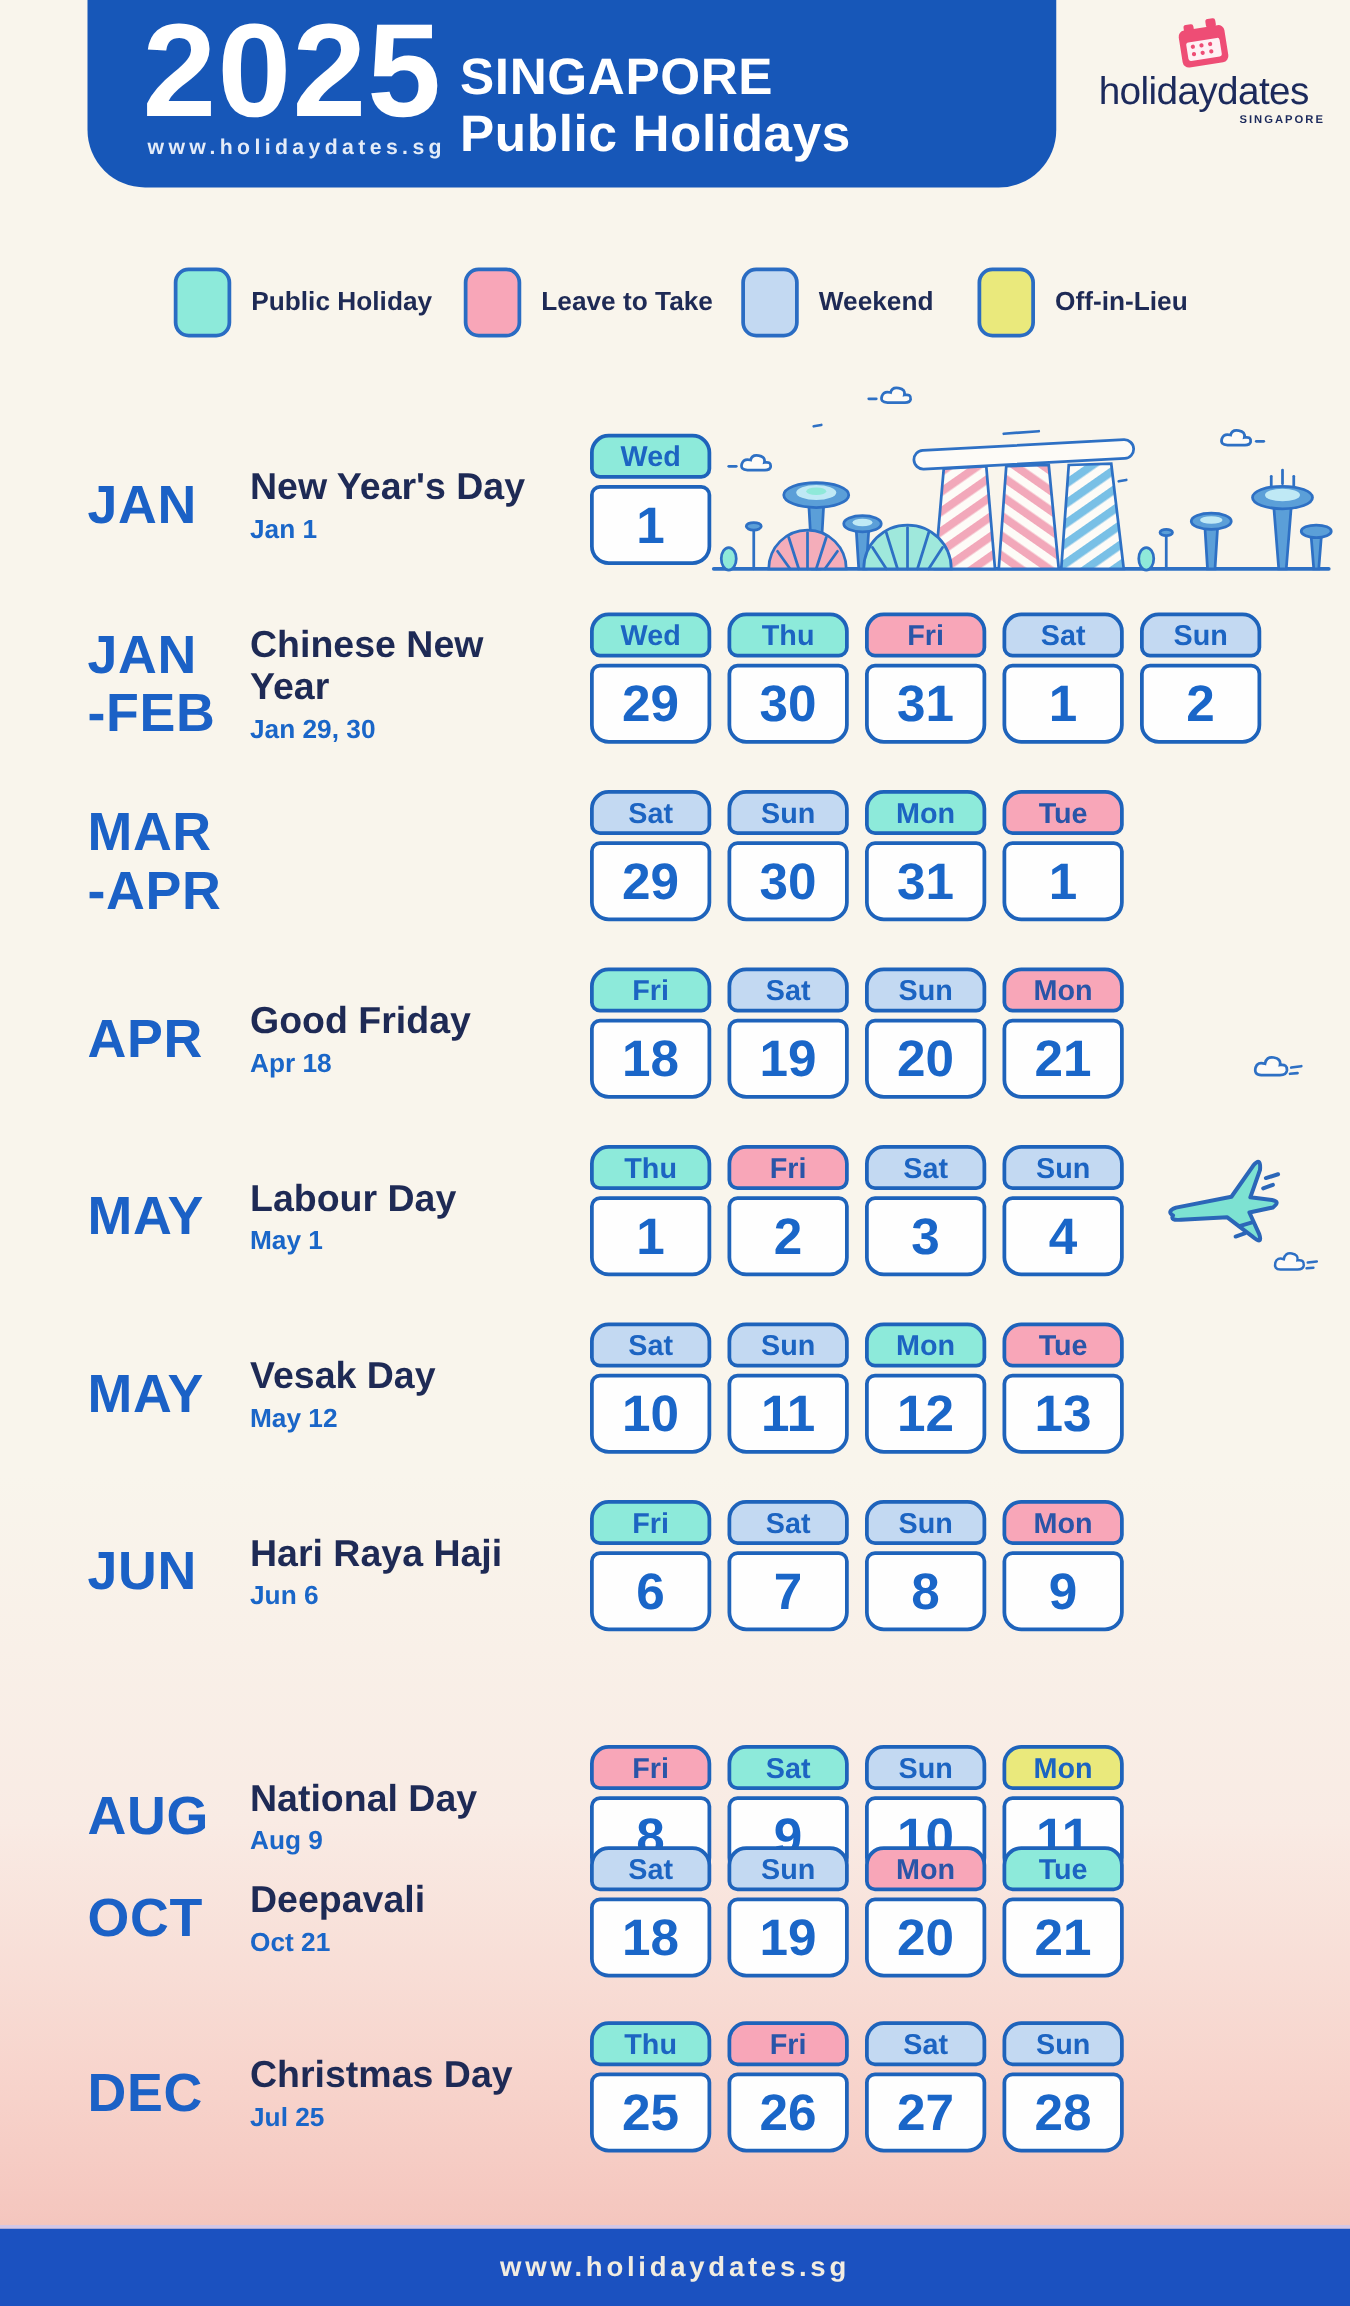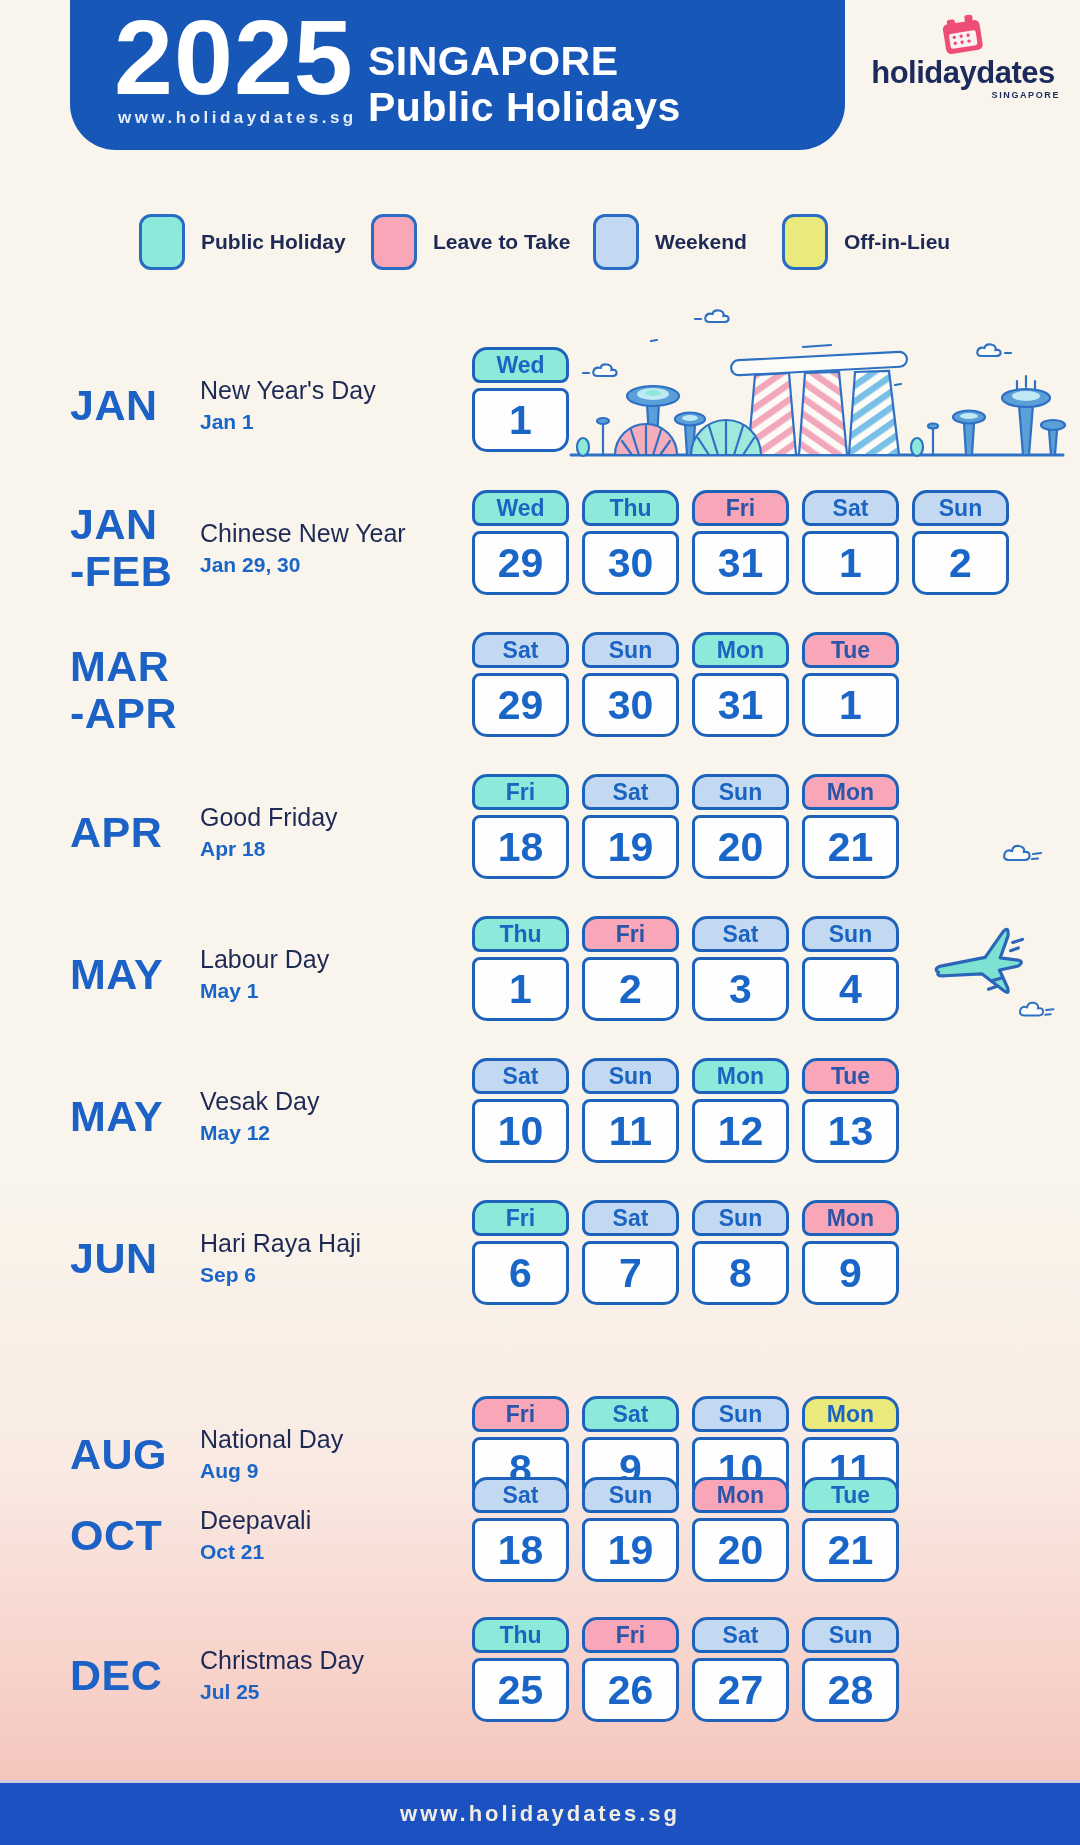--- a/index.html
+++ b/index.html
@@ -13,40 +13,40 @@
          background:#1757b8; border-radius:46px; }
   .year { position:absolute; left:44px; top:52px; font-size:106px; line-height:110px;
           font-weight:800; color:#ffffff; letter-spacing:1px; }
   .hdr-title { position:absolute; left:298px; top:88px; font-size:41px; line-height:46px;
                font-weight:800; color:#ffffff; letter-spacing:0.5px; }
   .hdr-web { position:absolute; left:48px; top:158px; font-size:17px; font-weight:700;
              color:#e3ebf8; letter-spacing:3.5px; }
   
   .logo { position:absolute; left:862px; top:12px; width:202px; text-align:center; }
   .logo-icon { display:block; margin:0 auto; }
-  .logo-name { font-size:31px; font-weight:700; color:#1c2a5c; letter-spacing:-0.5px; margin-top:-3px; }
+  .logo-name { font-size:31px; font-weight:400; color:#1c2a5c; letter-spacing:-0.5px; margin-top:-3px; }
   .logo-sub { font-size:9px; font-weight:800; color:#1c2a5c; letter-spacing:1.6px;
               text-align:right; padding-right:4px; margin-top:-1px; }
   
   .legend { position:absolute; top:214px; left:0; width:1080px; height:60px; }
   .legend-item { position:absolute; top:0; display:flex; align-items:center; gap:16px; }
   .li-0 { left:139px; } .li-1 { left:371px;text-align:center; } .li-2 { left:593px; } .li-3 { left:782px; }
   .sw { width:46px; height:56px; border:3px solid #2a6cc3; border-radius:12px; box-sizing:border-box; }
   .sw-holiday { background:#8deada; } .sw-leave { background:#f8a6b8; }
   .sw-weekend { background:#c3d9f2; } .sw-lieu  { background:#eae97c; }
   .legend-label { font-size:21px; font-weight:700; color:#1e2a55; }
   
   .row { position:absolute; left:0; width:1080px; height:116px; }
   .r0{top:347px} .r1{top:490px} .r2{top:632px} .r3{top:774px} .r4{top:916px}
   .r5{top:1058px} .r6{top:1200px} .r7{top:1396px} .r8{top:1477px} .r9{top:1617px}
   .month { position:absolute; left:70px; top:58px; transform:translateY(-50%);
            font-size:43px; line-height:47px; font-weight:800; color:#1b61c6;
            white-space:pre-line; letter-spacing:0.5px; }
   .info { position:absolute; left:200px; top:58px; transform:translateY(-50%); width:255px; }
-  .hname { font-size:25px; font-weight:400; color:#1e2a55; }
+  .hname { font-size:30px; font-weight:700; color:#1e2a55; }
   .hdate { margin-top:5px; font-size:21px; font-weight:700; color:#1a66c8; }
   .days { position:absolute; left:472px; top:0; display:flex; gap:13px; }
   .day { width:97px; display:flex; flex-direction:column; }
   .dhead { height:36px; box-sizing:border-box; border:3.5px solid #1e63bb;
            border-radius:15px 15px 8px 8px; display:flex; align-items:center;
            justify-content:center; font-size:23px; font-weight:800; color:#1c64c2;
            background:#ffffff; }
   .dbody { margin-top:5px; height:64px; box-sizing:border-box; border:3.5px solid #1e63bb;
            border-radius:8px 8px 15px 15px; background:#fefefe; display:flex;
            align-items:center; justify-content:center; font-size:41px; font-weight:800;
@@ -356,21 +356,21 @@
         <div class="dhead">Tue</div>
         <div class="dbody">13</div>
       </div>
     </div>
   </div>
 
   <div class="row r6">
     <div class="month">JUN</div>
     <div class="info">
       <div class="hname">Hari Raya Haji</div>
-      <div class="hdate">Sep 6</div>
+      <div class="hdate">Jun 6</div>
     </div>
     <div class="days">
       <div class="day" data-type="holiday">
         <div class="dhead">Fri</div>
         <div class="dbody">6</div>
       </div>
       <div class="day" data-type="weekend">
         <div class="dhead">Sat</div>
         <div class="dbody">7</div>
       </div>

